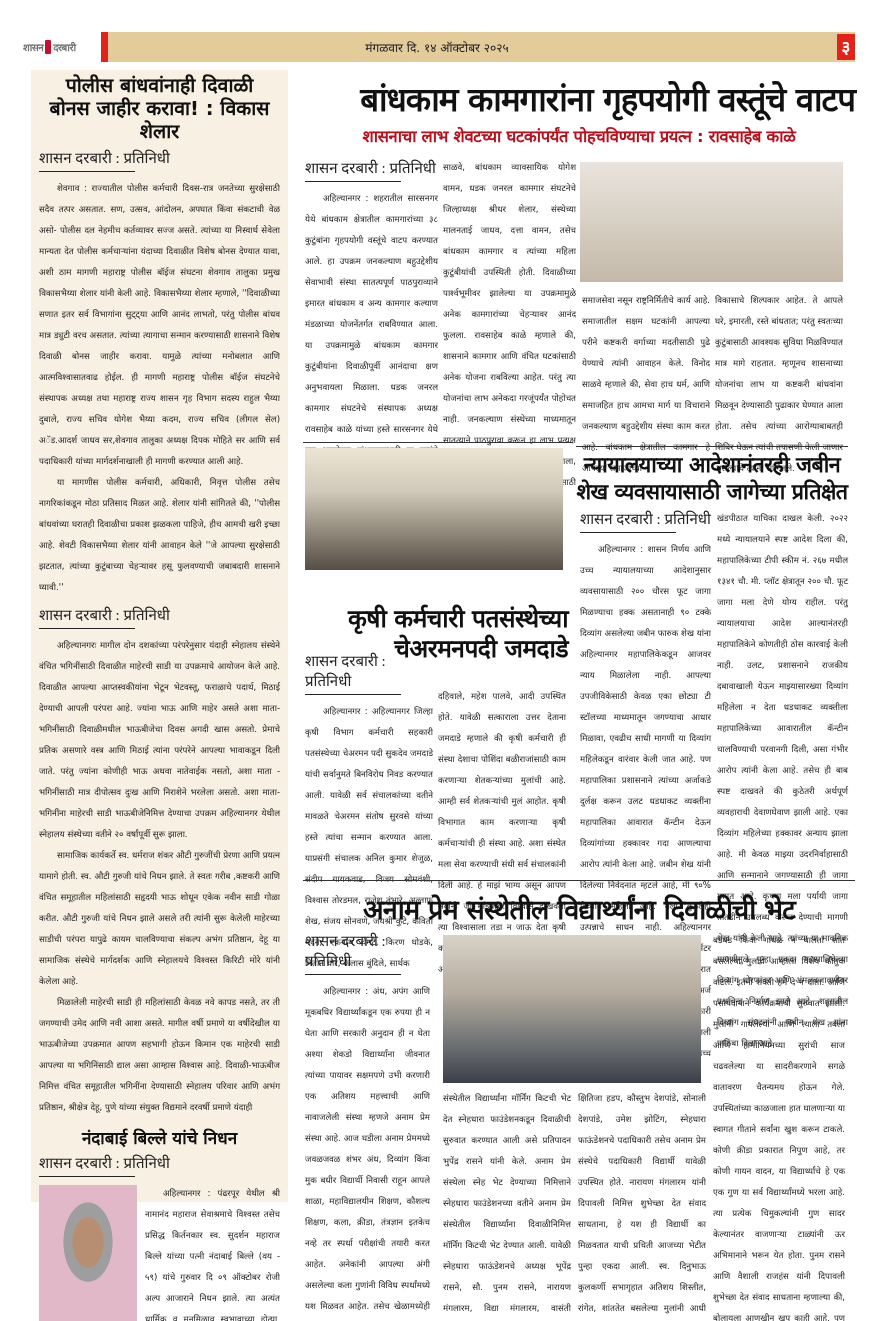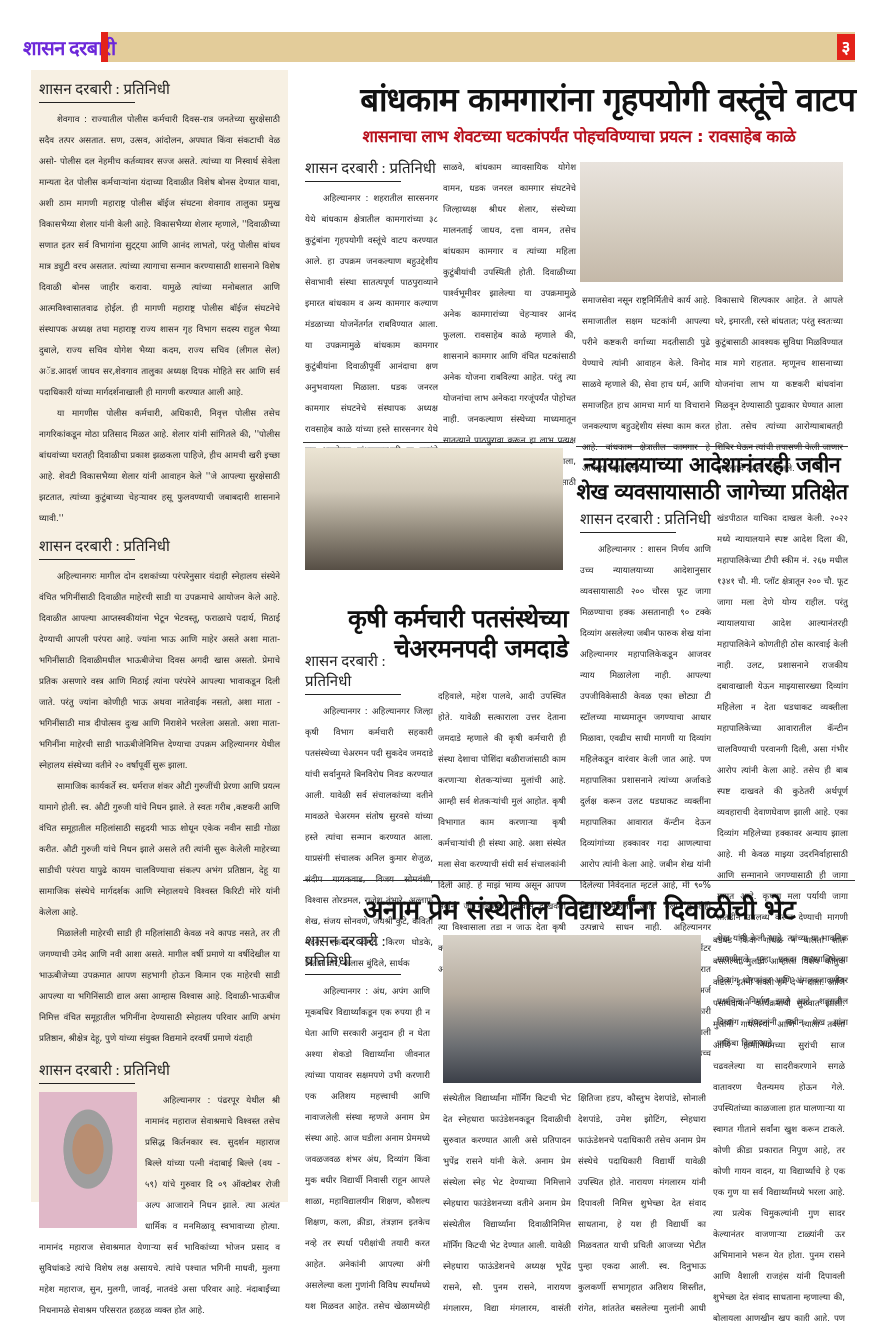--- a/index.html
+++ b/index.html
@@ -1,20 +1,20 @@
 <!DOCTYPE html>
 <html><head>
 <meta charset="utf-8">
 <style>
   * { box-sizing: border-box; margin: 0; padding: 0; }
   html, body { width: 870px; height: 1321px; background: #ffffff; overflow: hidden; }
   body { font-family: "DejaVu Serif", serif; color: #1a1a1a; position: relative; }
   .topbar { position: absolute; left: 19px; top: 32px; width: 836px; height: 30px; background: #e3cc9a; }
   .logo { position: absolute; left: 0; top: 0; height: 30px; width: 82px; background: #fff; display: flex; align-items: center; padding-left: 4px; }
-  .logo-text { font-family: "DejaVu Sans", sans-serif; font-weight: bold; color: #6d28d9; font-size: 20px; letter-spacing: -0.5px; }
+  .logo-text { font-family: "DejaVu Sans", sans-serif; font-weight: bold; color: #737373; font-size: 10px; letter-spacing: -0.5px; }
   .logo-mark { display: inline-block; width: 6px; height: 14px; background: #c8102e; margin: 0 2px; border-radius: 1px; }
   .logo-redbar { position: absolute; left: 82px; top: 0; width: 7px; height: 30px; background: #e32219; }
   .date-text { position: absolute; left: 0; right: 0; top: 7px; text-align: center; font-family: "DejaVu Sans", sans-serif; font-size: 12px; color: #222; }
   .page-num { position: absolute; right: 0; top: 2px; width: 18px; height: 26px; background: #e32219; color: #fff; font-family: "DejaVu Sans", sans-serif; font-weight: bold; font-size: 17px; text-align: center; line-height: 26px; }
 
   
   .leftcol { position: absolute; left: 31px; top: 70px; width: 257px; height: 1132px; background: #f7f0e3; padding: 0 8px; }
   .h-left { font-family: "DejaVu Sans", sans-serif; font-weight: bold; text-align: center; color: #111; line-height: 1.18; }
   .byline { font-size: 15px; color: #222; margin-top: 4px; font-family: Liberation Serif, serif; }
   .byline-rule { width: 96px; border-top: 1.5px solid #222; margin: 4px 0 6px 0; }
@@ -57,44 +57,47 @@
 </head>
 <body>
 
 <div class="topbar">
   <div class="logo">
     <span class="logo-text">शासन</span>
     <span class="logo-mark"></span>
     <span class="logo-text">दरबारी</span>
   </div>
   <div class="logo-redbar"></div>
+  <div class="date-text">मंगळवार दि. १४ ऑक्टोबर २०२५</div>
   <div class="page-num">३</div>
 </div>
 
 <div class="leftcol">
   <div style="padding-top:4px;">
+    <h2 class="h-left" style="font-size:19.5px; padding: 0 4px;">पोलीस बांधवांनाही दिवाळी बोनस जाहीर करावा! : विकास शेलार</h2>
     <div class="byline">शासन दरबारी : प्रतिनिधी</div>
     <div class="byline-rule"></div>
     <div class="body">
       <p>शेवगाव : राज्यातील पोलीस कर्मचारी दिवस-रात्र जनतेच्या सुरक्षेसाठी सदैव तत्पर असतात. सण, उत्सव, आंदोलन, अपघात किंवा संकटाची वेळ असो- पोलीस दल नेहमीच कर्तव्यावर सज्ज असते. त्यांच्या या निस्वार्थ सेवेला मान्यता देत पोलीस कर्मचाऱ्यांना यंदाच्या दिवाळीत विशेष बोनस देण्यात यावा, अशी ठाम मागणी महाराष्ट्र पोलीस बॉईज संघटना शेवगाव तालुका प्रमुख विकासभैय्या शेलार यांनी केली आहे. विकासभैय्या शेलार म्हणाले, ''दिवाळीच्या सणात इतर सर्व विभागांना सुट्ट्या आणि आनंद लाभतो, परंतु पोलीस बांधव मात्र ड्युटी वरच असतात. त्यांच्या त्यागाचा सन्मान करण्यासाठी शासनाने विशेष दिवाळी बोनस जाहीर करावा. यामुळे त्यांच्या मनोबलात आणि आत्मविश्वासातवाढ होईल. ही मागणी महाराष्ट्र पोलीस बॉईज संघटनेचे संस्थापक अध्यक्ष तथा महाराष्ट्र राज्य शासन गृह विभाग सदस्य राहुल भैय्या दुबाले, राज्य सचिव योगेश भैय्या कदम, राज्य सचिव (लीगल सेल) अॅड.आदर्श जाधव सर,शेवगाव तालुका अध्यक्ष दिपक मोहिते सर आणि सर्व पदाधिकारी यांच्या मार्गदर्शनाखाली ही मागणी करण्यात आली आहे.</p>
       <p>या मागणीस पोलीस कर्मचारी, अधिकारी, निवृत्त पोलीस तसेच नागरिकांकडून मोठा प्रतिसाद मिळत आहे. शेलार यांनी सांगितले की, ''पोलीस बांधवांच्या घरातही दिवाळीचा प्रकाश झळकला पाहिजे, हीच आमची खरी इच्छा आहे. शेवटी विकासभैय्या शेलार यांनी आवाहन केले ''जे आपल्या सुरक्षेसाठी झटतात, त्यांच्या कुटुंबाच्या चेहऱ्यावर हसू फुलवण्याची जबाबदारी शासनाने घ्यावी.''</p>
     </div>
   </div>
 
   <div style="margin-top:6px;">
     <div class="byline">शासन दरबारी : प्रतिनिधी</div>
     <div class="byline-rule"></div>
     <div class="body">
       <p>अहिल्यानगरः मागील दोन दशकांच्या परंपरेनुसार यंदाही स्नेहालय संस्थेने वंचित भगिनींसाठी दिवाळीत माहेरची साडी या उपक्रमाचे आयोजन केले आहे. दिवाळीत आपल्या आप्तस्वकीयांना भेटून भेटवस्तू, फराळाचे पदार्थ, मिठाई देण्याची आपली परंपरा आहे. ज्यांना भाऊ आणि माहेर असते अशा माता-भगिनींसाठी दिवाळीमधील भाऊबीजेचा दिवस अगदी खास असतो. प्रेमाचे प्रतिक असणारे वस्त्र आणि मिठाई त्यांना परंपरेने आपल्या भावाकडून दिली जाते. परंतु ज्यांना कोणीही भाऊ अथवा नातेवाईक नसतो, अशा माता - भगिनींसाठी मात्र दीपोत्सव दुःख आणि निराशेने भरलेला असतो. अशा माता-भगिनींना माहेरची साडी भाऊबीजेनिमित्त देण्याचा उपक्रम अहिल्यानगर येथील स्नेहालय संस्थेच्या वतीने २० वर्षांपूर्वी सुरू झाला.</p>
       <p>सामाजिक कार्यकर्ते स्व. धर्मराज शंकर औटी गुरुजींची प्रेरणा आणि प्रयत्न यामागे होती. स्व. औटी गुरुजी यांचे निधन झाले. ते स्वतः गरीब ,कष्टकरी आणि वंचित समूहातील महिलांसाठी सहृदयी भाऊ शोधून एकेक नवीन साडी गोळा करीत. औटी गुरुजी यांचे निधन झाले असले तरी त्यांनी सुरू केलेली माहेरच्या साडीची परंपरा यापुढे कायम चालविण्याचा संकल्प अभंग प्रतिष्ठान, देहू या सामाजिक संस्थेचे मार्गदर्शक आणि स्नेहालयचे विश्वस्त किरिटी मोरे यांनी केलेला आहे.</p>
       <p>मिळालेली माहेरची साडी ही महिलांसाठी केवळ नवे कापड नसते, तर ती जगण्याची उमेद आणि नवी आशा असते. मागील वर्षी प्रमाणे या वर्षीदेखील या भाऊबीजेच्या उपक्रमात आपण सहभागी होऊन किमान एक माहेरची साडी आपल्या या भगिनिंसाठी द्याल असा आम्हास विश्वास आहे. दिवाळी-भाऊबीज निमित्त वंचित समूहातील भगिनींना देण्यासाठी स्नेहालय परिवार आणि अभंग प्रतिष्ठान, श्रीक्षेत्र देहू, पुणे यांच्या संयुक्त विद्यमाने दरवर्षी प्रमाणे यंदाही</p>
     </div>
   </div>
 
   <div style="margin-top:10px;">
+    <h2 class="h-left" style="font-size:17px;">नंदाबाई बिल्ले यांचे निधन</h2>
     <div class="byline">शासन दरबारी : प्रतिनिधी</div>
     <div class="byline-rule"></div>
     <div class="body">
       <div class="photo-nanda" title="नंदाबाई बिल्ले"></div>
       <p>अहिल्यानगर : पंढरपूर येथील श्री नामानंद महाराज सेवाश्रमाचे विश्वस्त तसेच प्रसिद्ध किर्तनकार स्व. सुदर्शन महाराज बिल्ले यांच्या पत्नी नंदाबाई बिल्ले (वय - ५९) यांचे गुरुवार दि ०९ ऑक्टोबर रोजी अल्प आजाराने निधन झाले. त्या अत्यंत धार्मिक व मनमिळावू स्वभावाच्या होत्या. नामानंद महाराज सेवाश्रमात येणाऱ्या सर्व भाविकांच्या भोजन प्रसाद व सुविधांकडे त्यांचे विशेष लक्ष असायचे. त्यांचे पश्चात भगिनी माधवी, मुलगा महेश महाराज, सुन, मुलगी, जावई, नातवंडे असा परिवार आहे. नंदाबाईंच्या निधनामळे सेवाश्रम परिसरात हळहळ व्यक्त होत आहे.</p>
     </div>
   </div>
 
   <div style="margin-top:6px; clear: both;">
     <div class="byline">शासन दरबारी : प्रतिनिधी</div>

